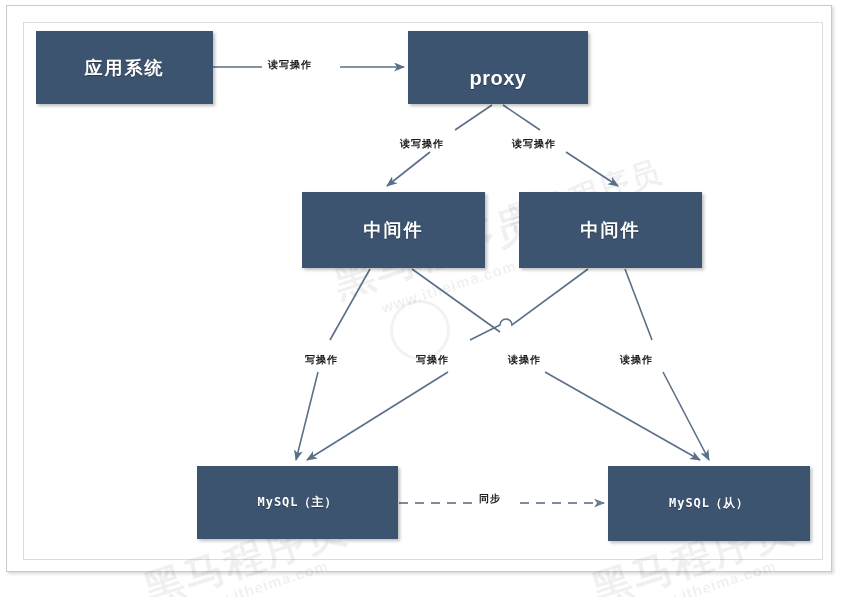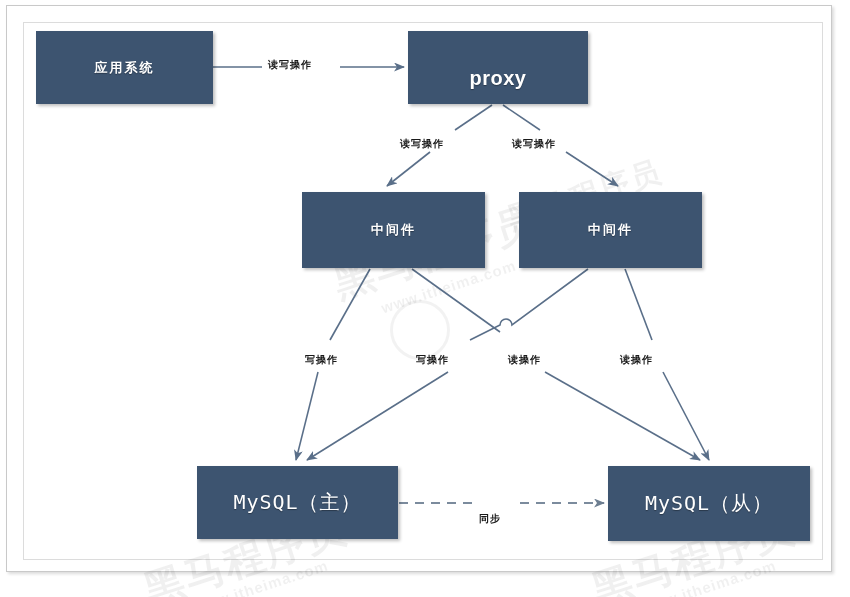--- a/index.html
+++ b/index.html
@@ -73,38 +73,38 @@
     color: #ffffff;
     display: flex;
     align-items: center;
     justify-content: center;
     box-shadow: 2px 2px 3px rgba(0,0,0,0.25);
     box-sizing: border-box;
     z-index: 5;
   }
   .node-label-cjk {
     font-family: "DejaVu Sans", sans-serif;
-    font-size: 13px;
+    font-size: 18px;
     font-weight: bold;
     letter-spacing: 2px;
     text-shadow: 0 1px 1px rgba(0,0,0,0.35);
     text-align: center;
   }
   .node-label-proxy {
     font-family: "Liberation Sans", sans-serif;
     font-size: 20px;
     font-weight: bold;
     letter-spacing: 0.5px;
     text-shadow: 0 1px 1px rgba(0,0,0,0.35);
     margin-top: 22px;
   }
   .node-label-mono {
     font-family: "DejaVu Sans Mono", monospace;
-    font-size: 20px;
-    font-weight: normal;
+    font-size: 12px;
+    font-weight: bold;
     letter-spacing: 1px;
     text-shadow: 0 1px 1px rgba(0,0,0,0.35);
   }
   
   .edge-label {
     position: absolute;
     font-family: Liberation Mono, monospace;
     font-size: 10px;
     font-weight: bold;
     color: #1a1a1a;
@@ -216,15 +216,15 @@
     <span class="node-label-mono">MySQL（从）</span>
   </div>
 
   <div class="edge-label" style="left:268px; top:58px;">读写操作</div>
   <div class="edge-label" style="left:400px; top:137px;">读写操作</div>
   <div class="edge-label" style="left:512px; top:137px;">读写操作</div>
   <div class="edge-label" style="left:305px; top:353px;">写操作</div>
   <div class="edge-label" style="left:416px; top:353px;">写操作</div>
   <div class="edge-label" style="left:508px; top:353px;">读操作</div>
   <div class="edge-label" style="left:620px; top:353px;">读操作</div>
-  <div class="edge-label" style="left:479px; top:492px;margin-top:20px;">同步</div>
+  <div class="edge-label" style="left:479px; top:492px;">同步</div>
 
 </div>
 
 </body></html>

